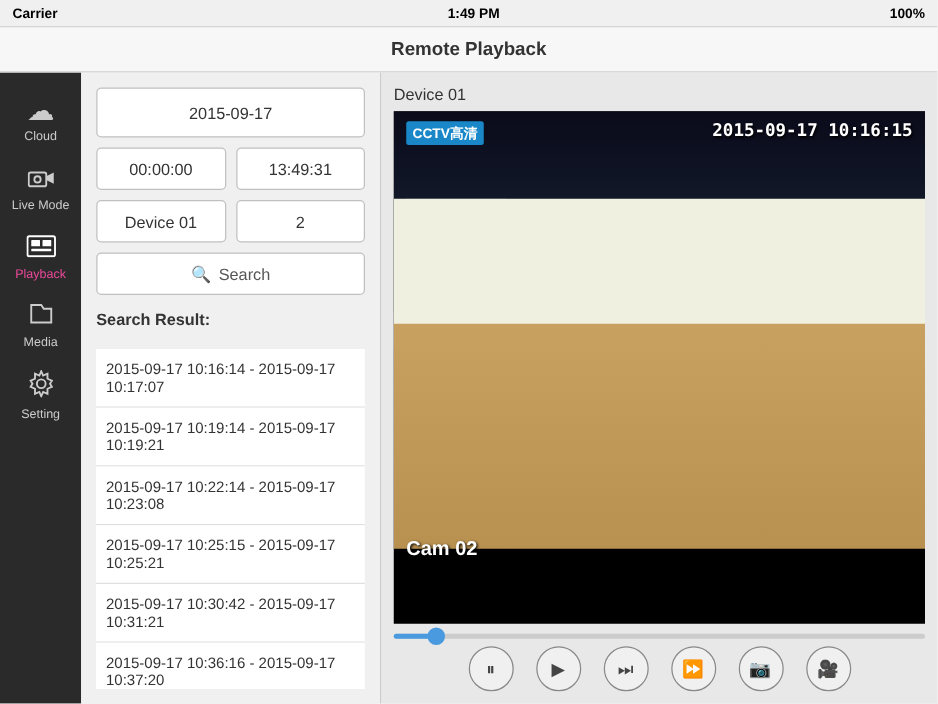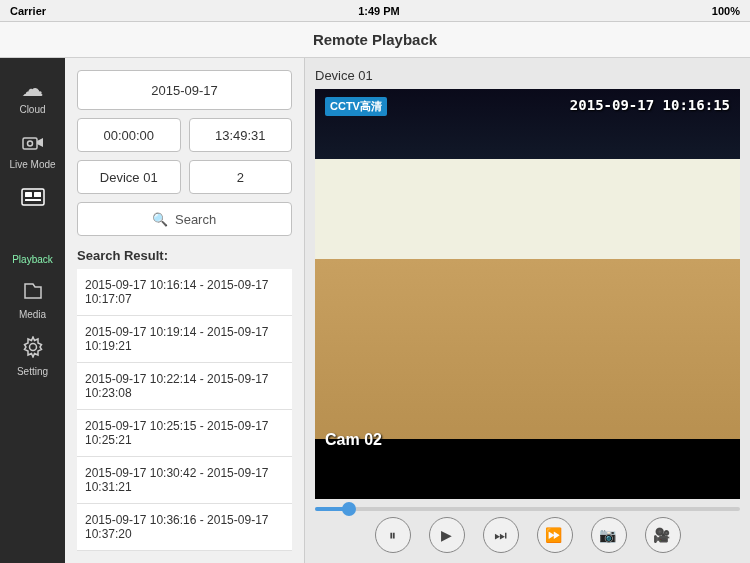--- a/index.html
+++ b/index.html
@@ -60,22 +60,21 @@
     .sidebar-item {
       display: flex;
       flex-direction: column;
       align-items: center;
       padding: 8px 0;
       width: 100%;
       cursor: pointer;
       color: #ccc;
     }
     .sidebar-item.active {
-      color: #86efac;
-      gap: 40px;
+      color: #ec4899;
     }
     .sidebar-icon {
       font-size: 22px;
       margin-bottom: 2px;
     }
     .sidebar-label {
       font-size: 10px;
       text-align: center;
     }
 
@@ -149,21 +148,21 @@
       color: #555;
       cursor: pointer;
       margin-bottom: 12px;
       gap: 6px;
     }
 
     .search-result-label {
       font-size: 13px;
       color: #333;
       font-weight: 600;
-      margin-bottom: 6px;
+      margin-bottom: 16px;
     }
 
     .result-list {
       flex: 1;
       overflow-y: auto;
     }
     .result-item {
       background: #fff;
       border-bottom: 1px solid #e0e0e0;
       padding: 9px 8px;

